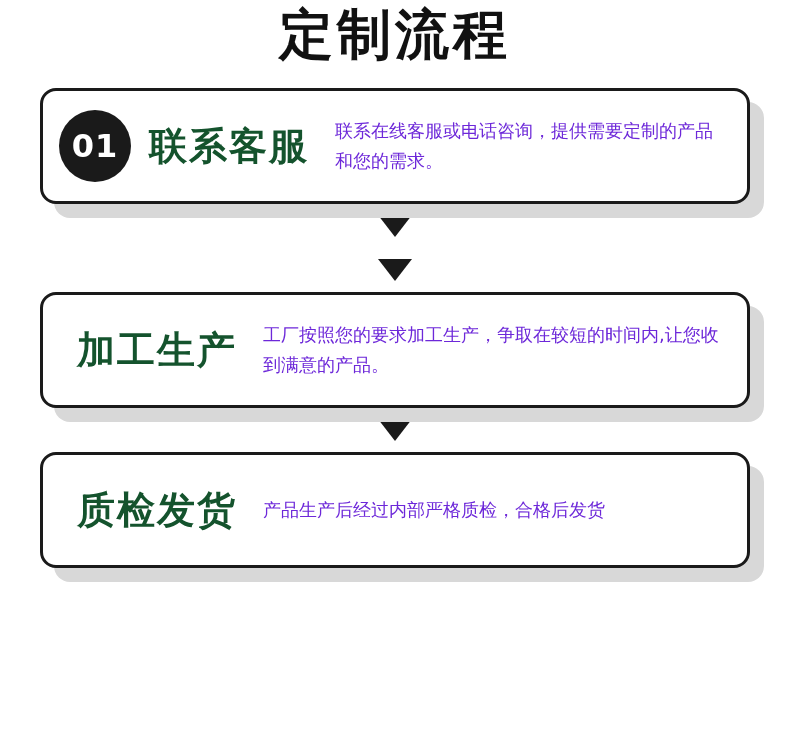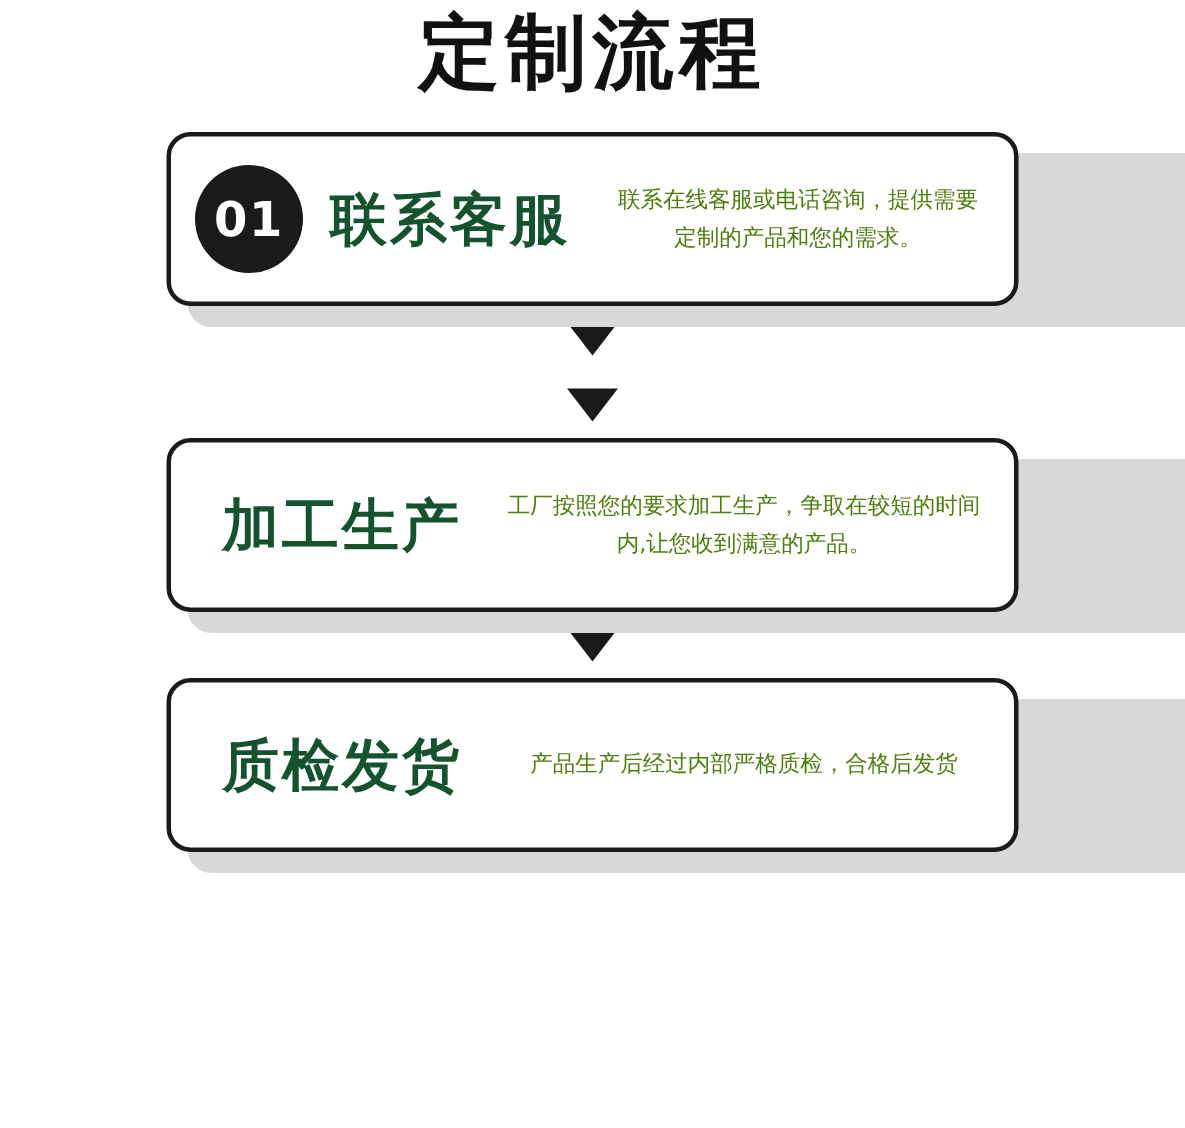--- a/index.html
+++ b/index.html
@@ -33,21 +33,21 @@
   .steps {
     margin-top: 18px;
     padding: 0 40px;
     box-sizing: border-box;
   }
   .step-wrap {
     position: relative;
   }
   .card-shadow-host {
     position: relative;
-    width: 568px;
+    width: 710px;
     margin: 0 auto;
   }
   .card {
     position: relative;
     border: 3px solid #1a1a1a;
     border-radius: 16px;
     background: #ffffff;
     height: 116px;
     display: flex;
     align-items: center;
@@ -87,25 +87,24 @@
     font-weight: bold;
     letter-spacing: 2px;
     color: #14532d;
     white-space: nowrap;
     font-family: "DejaVu Sans", "Liberation Sans", sans-serif;
   }
   .step-desc {
     flex: 1 1 auto;
     margin-left: 26px;
     margin-right: 18px;
-    font-size: 15px;
+    font-size: 18px;
     line-height: 1.7;
-    color: #4d7c0f;
+    color: #6d28d9;
     font-family: "DejaVu Sans", "Liberation Sans", sans-serif;
-    text-align: center;
   }
   .arrow-row {
     height: 44px;
     display: flex;
     align-items: center;
     justify-content: center;
   }
   .arrow-down {
     width: 0;
     height: 0;

